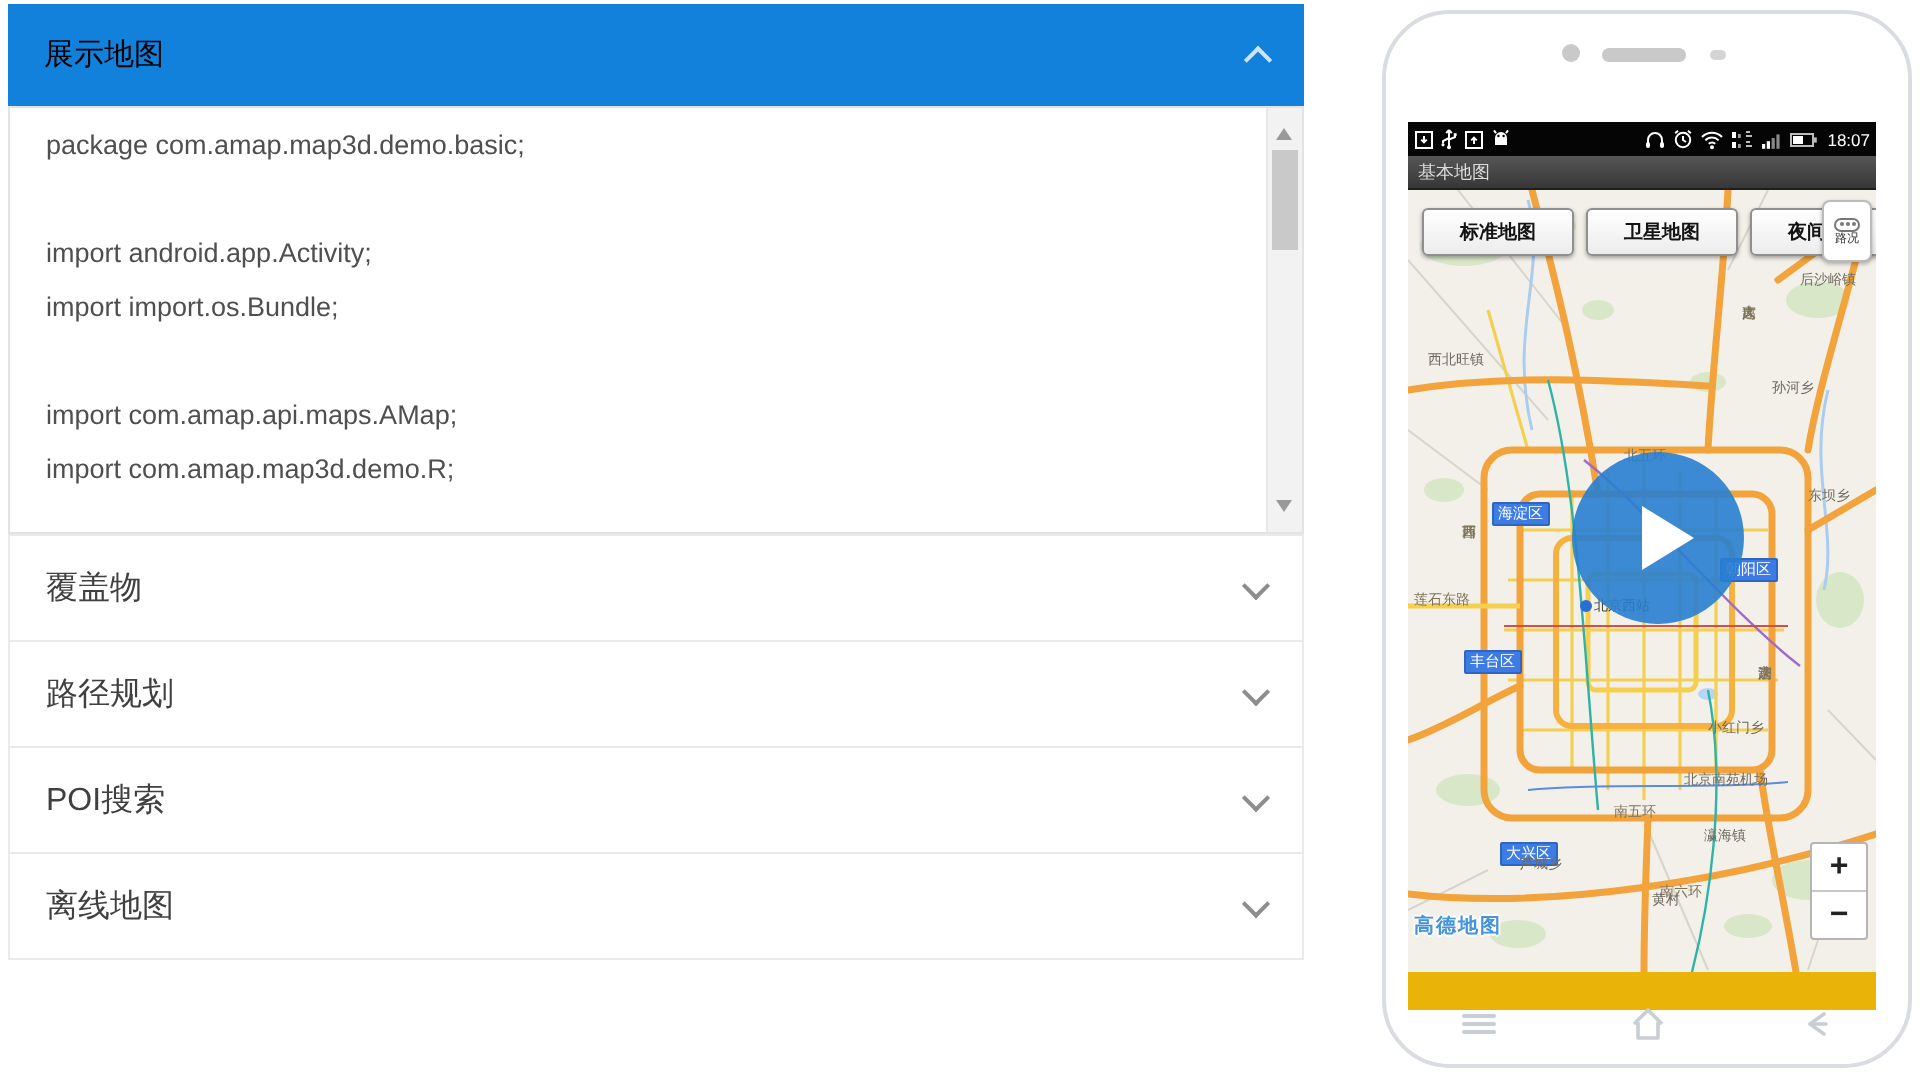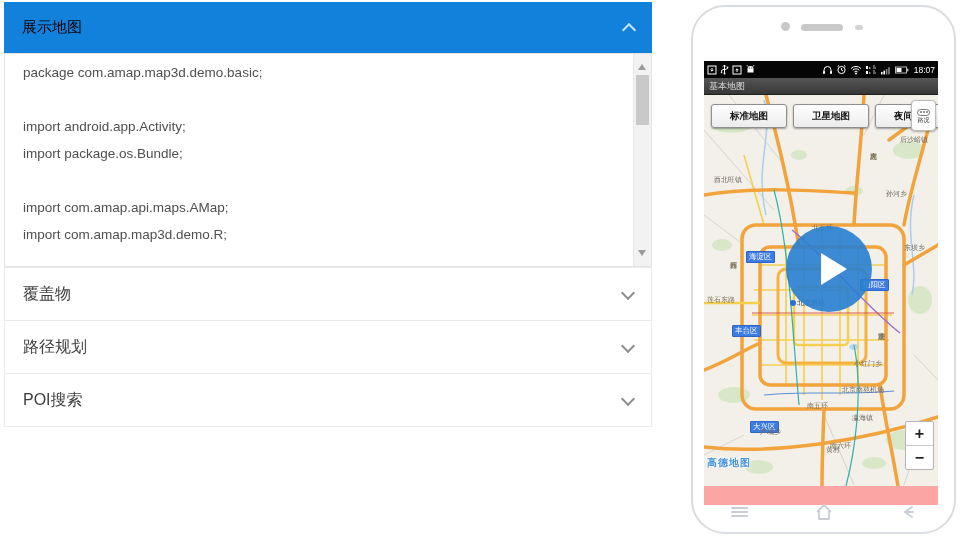--- a/index.html
+++ b/index.html
@@ -28,21 +28,21 @@
            padding:0 18px;background:#fff;cursor:pointer;}
   .acc-row + .acc-row{border-top:1px solid #eaeaea;}
   .acc-row .alabel{font-size:16px;color:#404040;}
 
   
   #phone{position:absolute;left:691px;top:5px;width:265px;height:529px;background:#fff;
          border:2px solid #d9dce0;border-radius:34px;box-sizing:border-box;}
   .cam{position:absolute;left:88px;top:15px;width:9px;height:9px;border-radius:50%;background:#c9c9c9;}
   .speaker{position:absolute;left:108px;top:17px;width:42px;height:7px;border-radius:4px;background:#c9c9c9;}
   .sdot{position:absolute;left:162px;top:18px;width:8px;height:5px;border-radius:3px;background:#d4d4d4;}
-  .screen{position:absolute;left:11px;top:54px;width:234px;height:444px;background:#fca5a5;overflow:hidden;}
+  .screen{position:absolute;left:11px;top:54px;width:234px;height:444px;background:#eab308;overflow:hidden;}
 
   .sbar{height:17px;background:#050505;display:flex;align-items:center;padding:0 3px;gap:3px;
         color:#fff;font-size:8.5px;}
   .sbar svg{display:block;}
   .sicon{display:flex;align-items:center;}
   .push{margin-left:auto;}
   .stime{margin-left:2px;letter-spacing:0;}
 
   .tbar{height:16px;background:linear-gradient(#565656,#373737);display:flex;align-items:center;
         padding:0 5px;color:#dcdcdc;font-size:9px;border-bottom:1px solid #1e1e1e;}
@@ -104,21 +104,21 @@
     <div class="panel-header">
       <span class="hlabel">展示地图</span>
       <span class="chev up"></span>
     </div>
 
     <div class="code-box">
       <div class="code-lines">
         <div class="code-line">package com.amap.map3d.demo.basic;</div>
         <div class="code-line"></div>
         <div class="code-line">import android.app.Activity;</div>
-        <div class="code-line">import package.os.Bundle;</div>
+        <div class="code-line">import import.os.Bundle;</div>
         <div class="code-line"></div>
         <div class="code-line">import com.amap.api.maps.AMap;</div>
         <div class="code-line">import com.amap.map3d.demo.R;</div>
       </div>
       <div class="code-scroll">
         <span class="sarr up"></span>
         <span class="sthumb"></span>
         <span class="sarr down"></span>
       </div>
     </div>
@@ -127,20 +127,24 @@
       <div class="acc-row">
         <span class="alabel">覆盖物</span>
         <span class="chev"></span>
       </div>
       <div class="acc-row">
         <span class="alabel">路径规划</span>
         <span class="chev"></span>
       </div>
       <div class="acc-row">
         <span class="alabel">POI搜索</span>
+        <span class="chev"></span>
+      </div>
+      <div class="acc-row">
+        <span class="alabel">离线地图</span>
         <span class="chev"></span>
       </div>
     </div>
   </div>
 
   <div id="phone">
     <span class="cam"></span>
     <span class="speaker"></span>
     <span class="sdot"></span>
 

